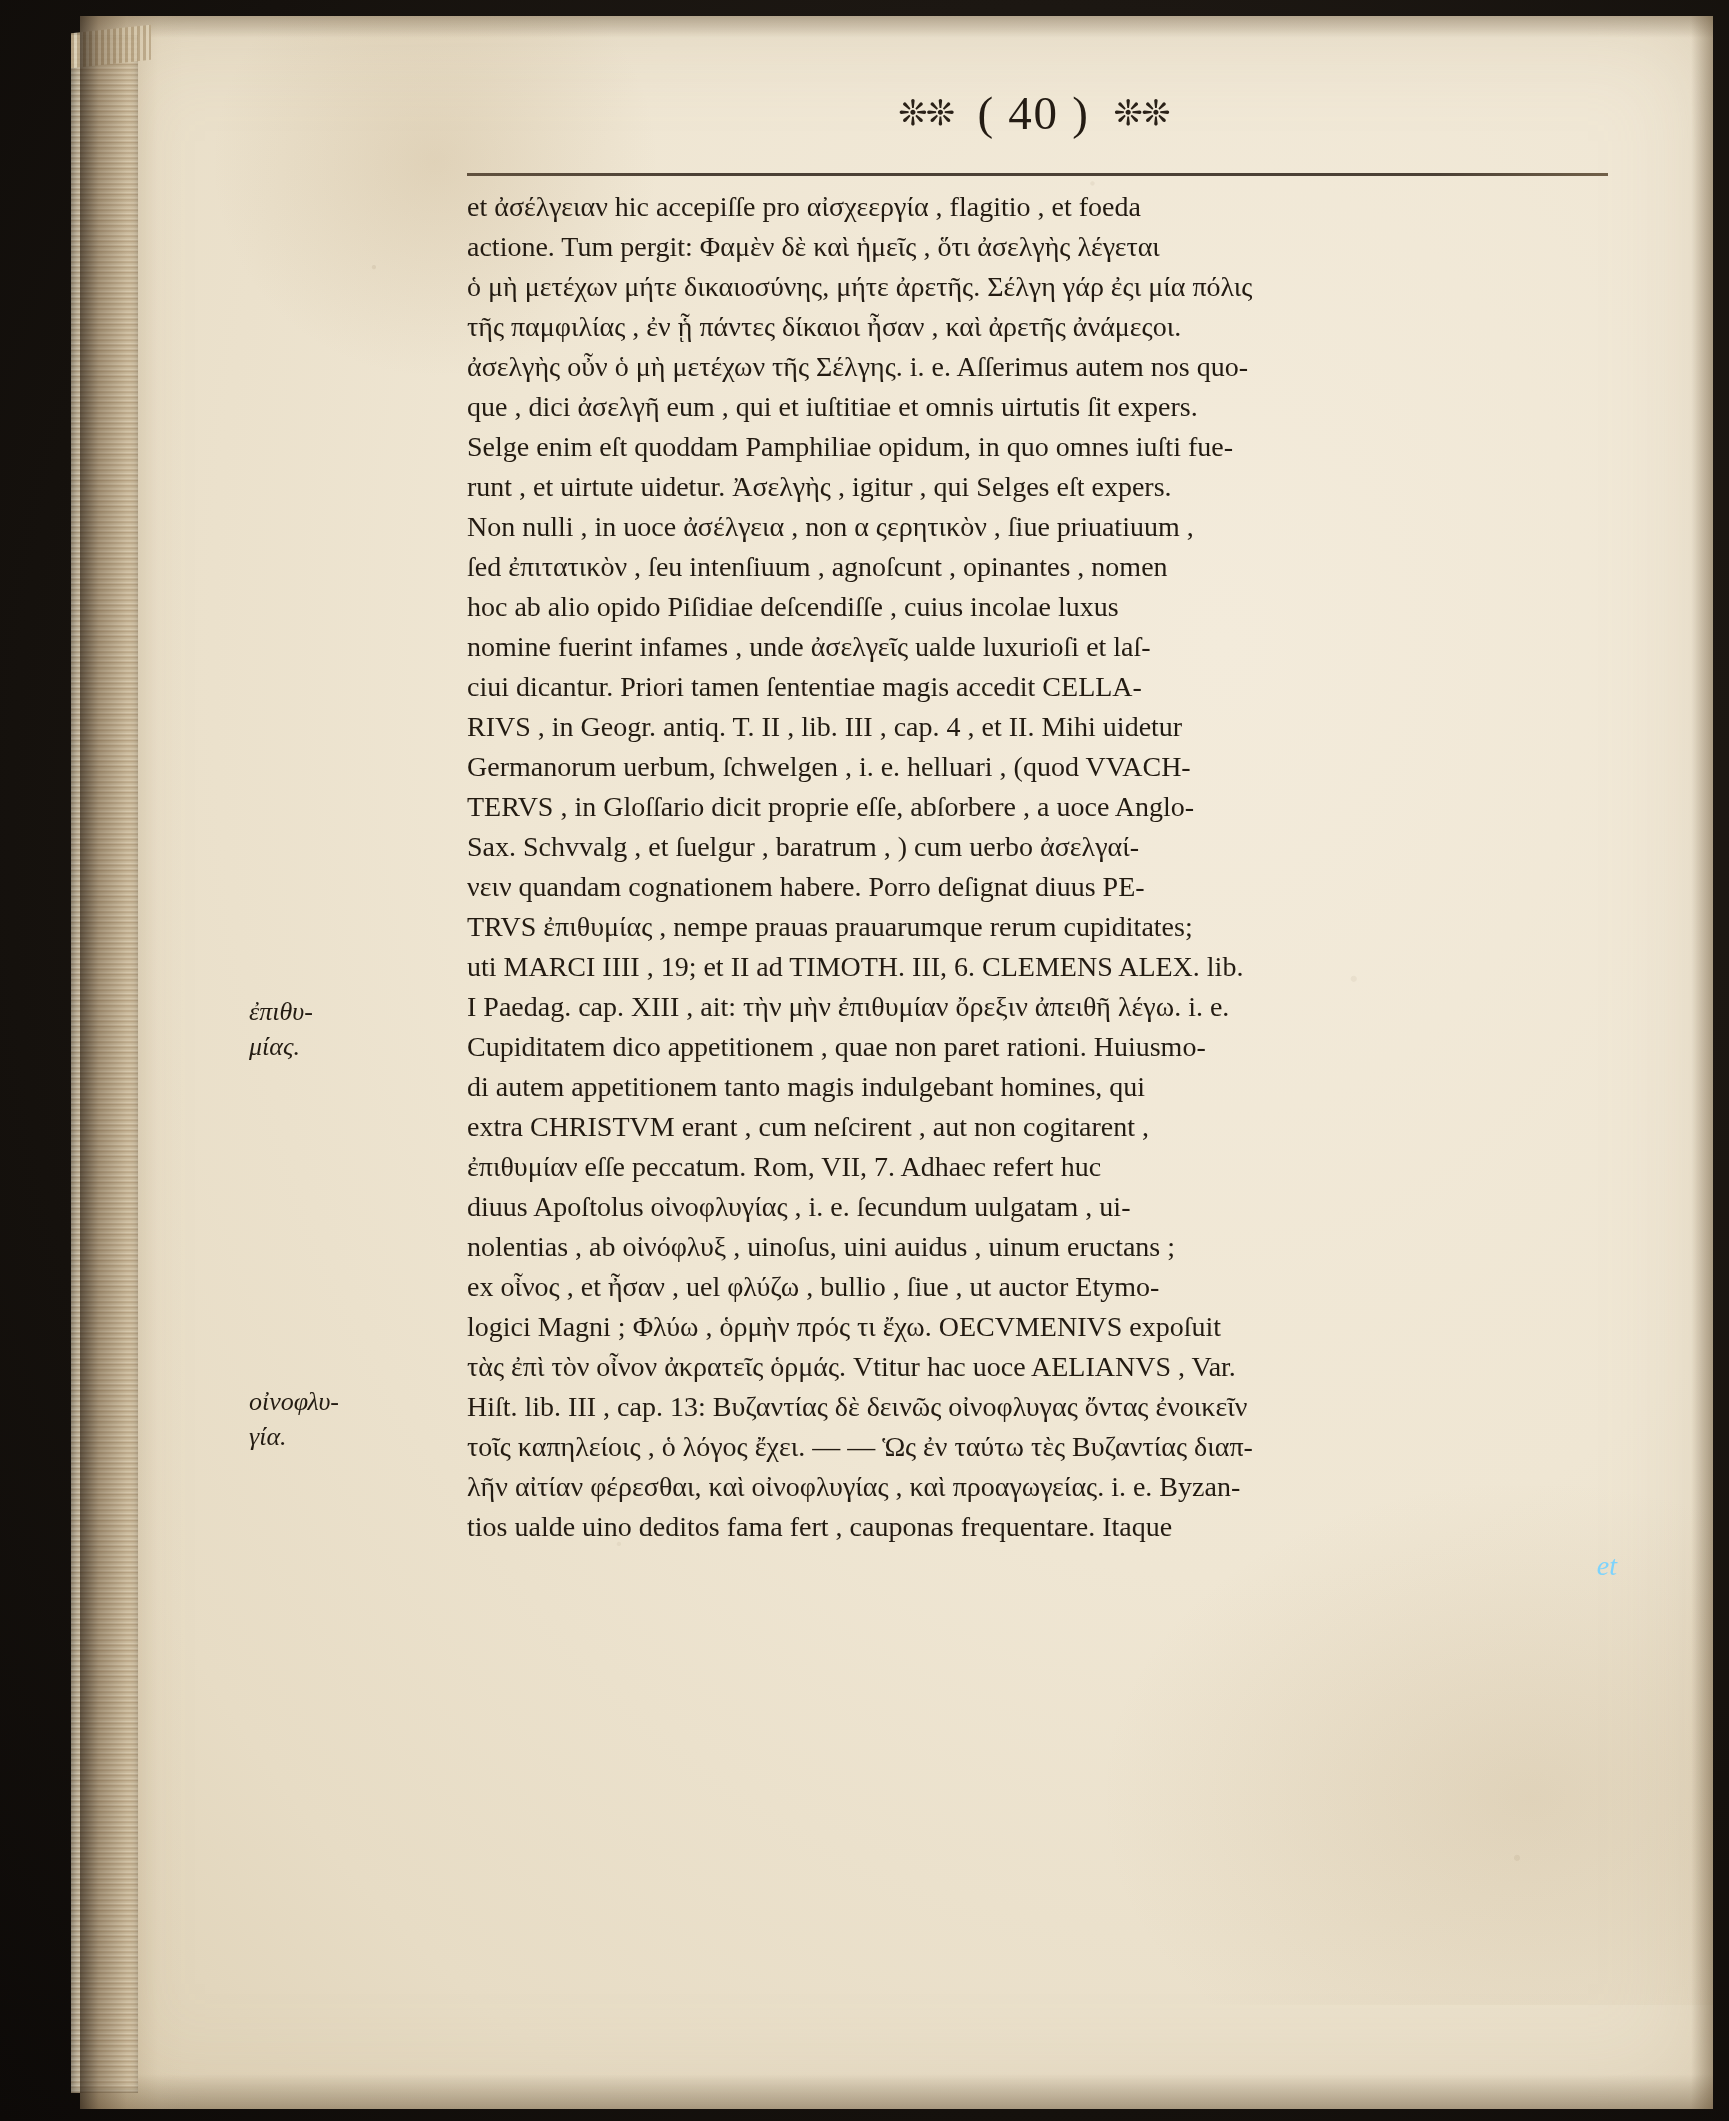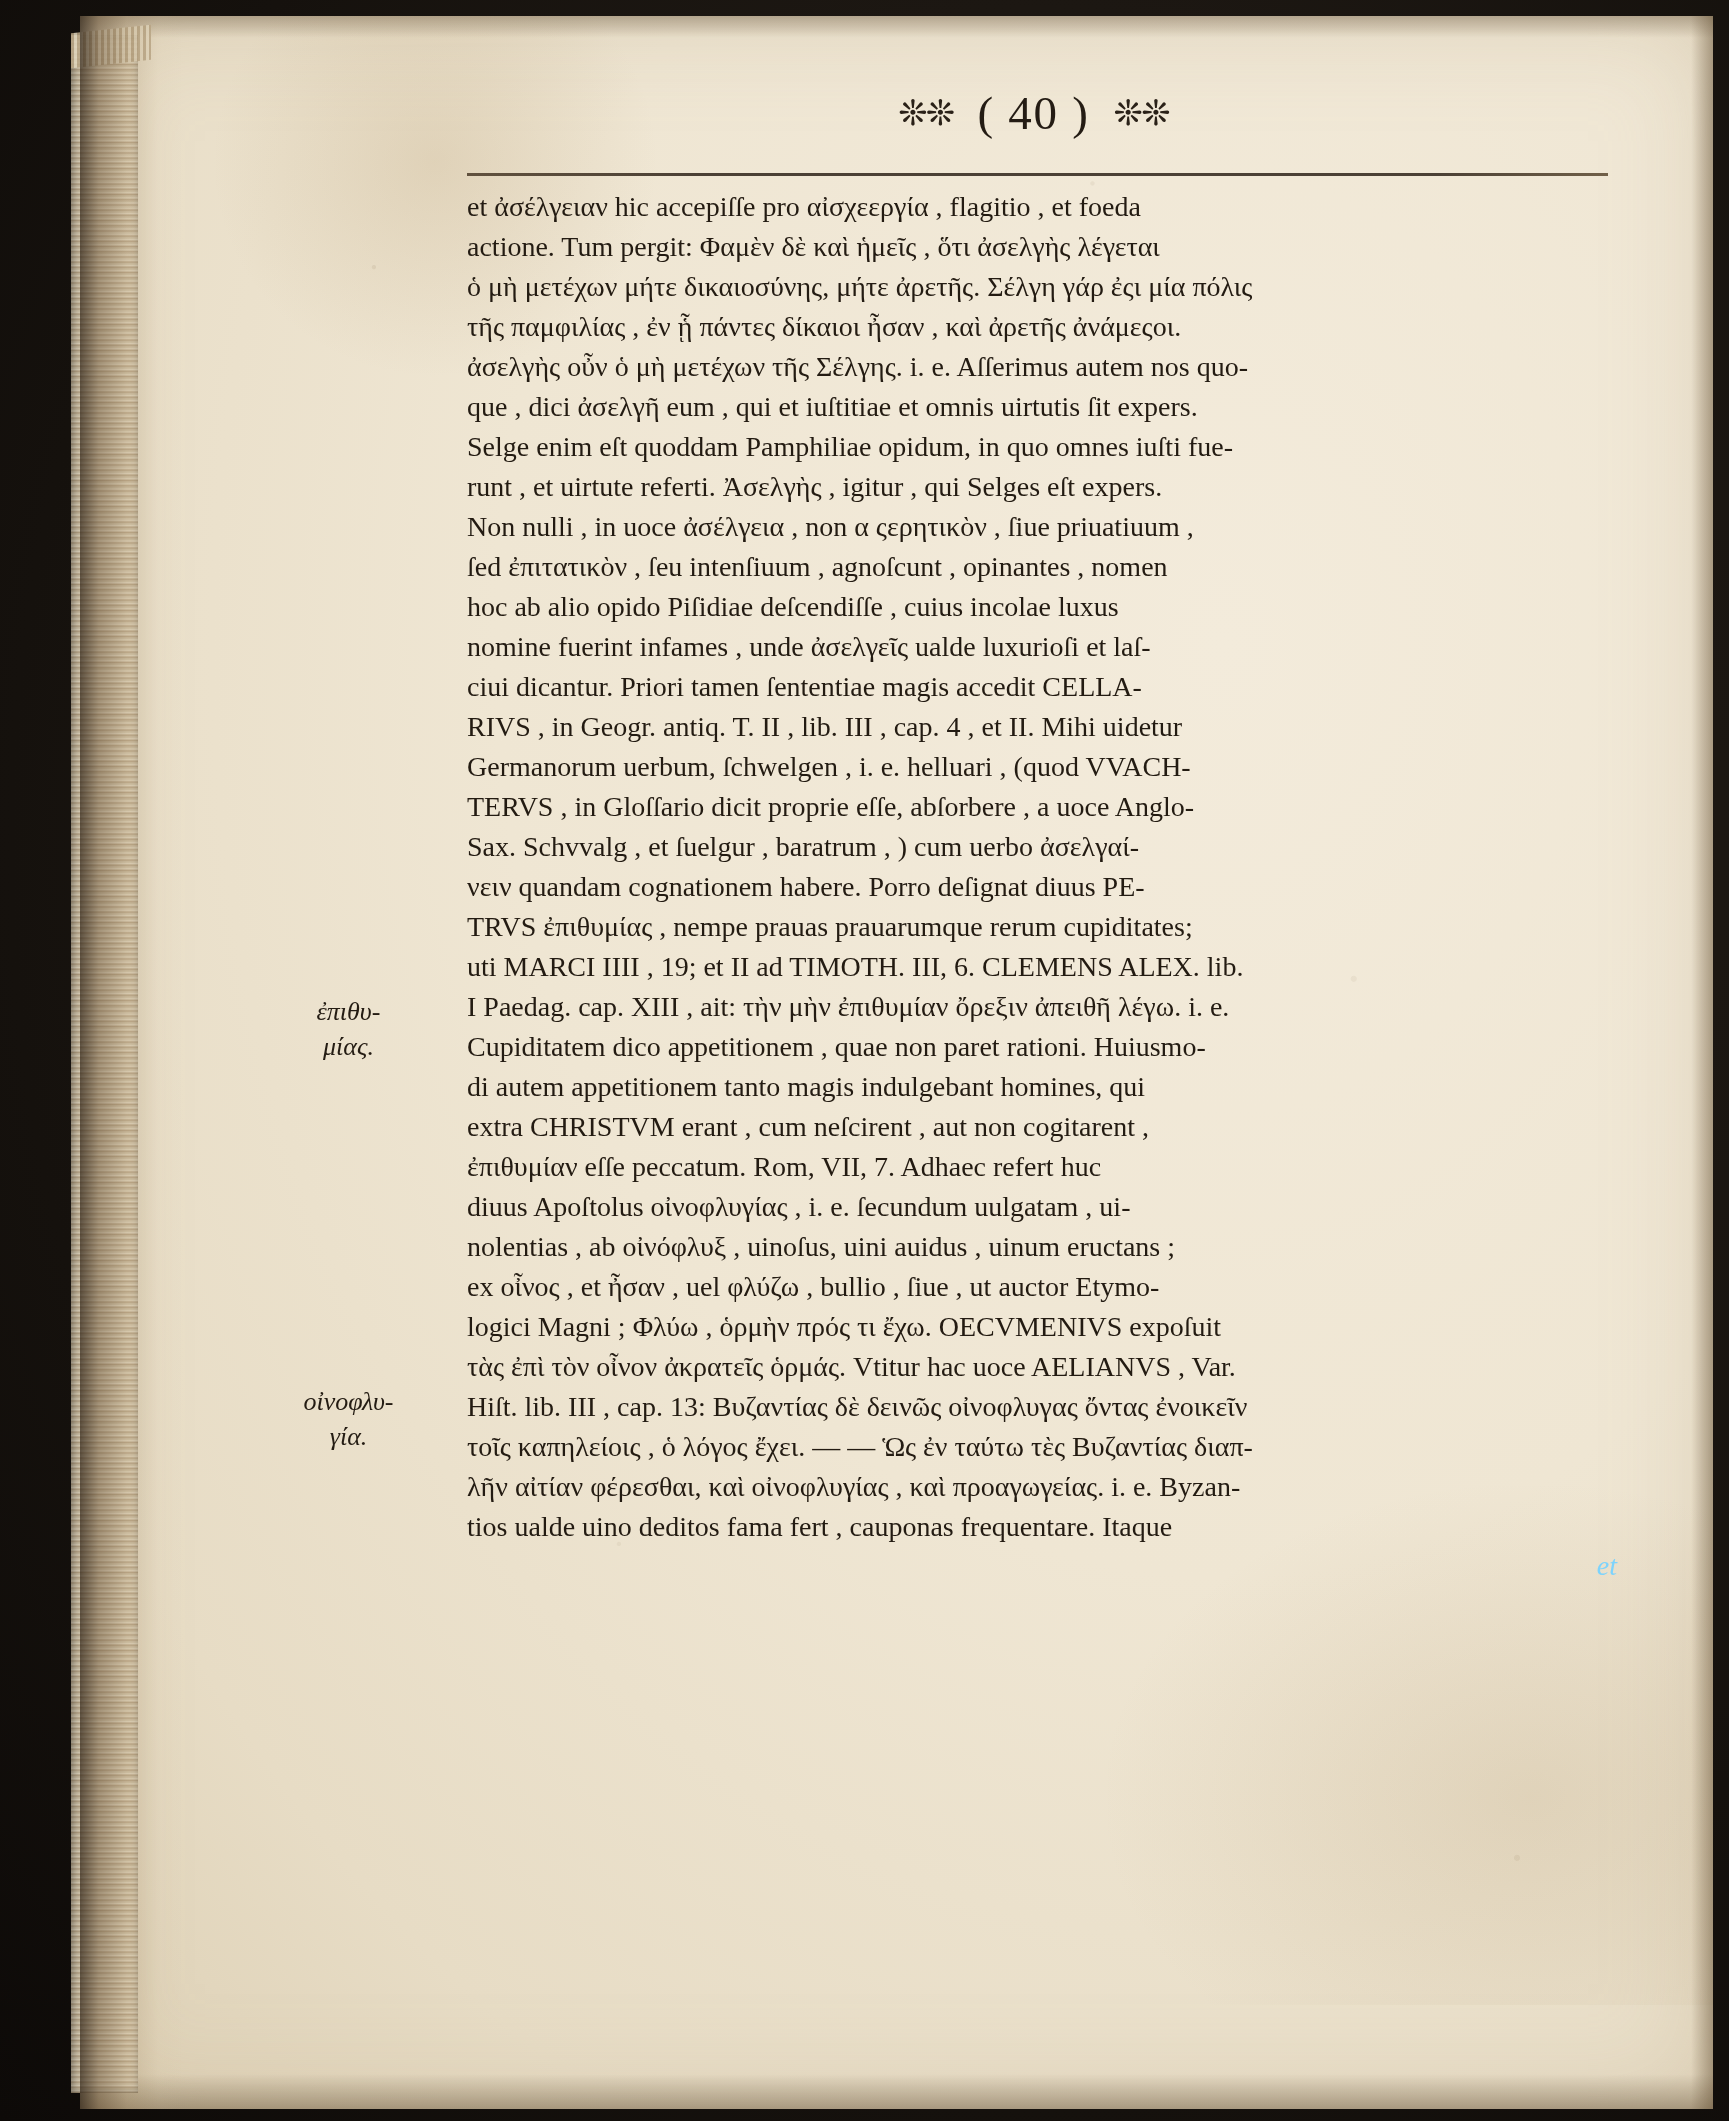--- a/index.html
+++ b/index.html
@@ -183,22 +183,21 @@
     color: #7dd3fc;
   }
   
   .margin-note {
     position: absolute;
     color: #241c13;
     font-style: italic;
     font-size: 26px;
     line-height: 35px;
     width: 173px;
-    text-align: center;
-    margin-left: 13px;
+    text-align: left;
   }
   .mn1 { left: 249px; top: 994px; }
   .mn2 { left: 249px; top: 1384px; }
   
   .speckles {
     position: absolute;
     inset: 0;
     pointer-events: none;
     background-image:
       radial-gradient(circle at 18% 12%, rgba(120,95,60,0.10) 0 1.7px, transparent 2.6px),
@@ -243,21 +242,21 @@
   <div class="margin-note mn2">οἰνοφλυ-<br>γία.</div>
 
   <div class="body-text">
       <span class="ln">et ἀσέλγειαν hic accepiſſe pro αἰσχεεργία , flagitio , et foeda</span>
       <span class="ln">actione.   Tum pergit: Φαμὲν δὲ καὶ ἡμεῖς , ὅτι ἀσελγὴς λέγεται</span>
       <span class="ln">ὁ μὴ μετέχων μήτε δικαιοσύνης, μήτε ἀρετῆς. Σέλγη γάρ ἐςι μία πόλις</span>
       <span class="ln">τῆς παμφιλίας , ἐν ᾗ πάντες δίκαιοι ἦσαν , καὶ ἀρετῆς ἀνάμεςοι.</span>
       <span class="ln">ἀσελγὴς οὖν ὁ μὴ μετέχων τῆς Σέλγης. i. e. Aſſerimus autem nos quo-</span>
       <span class="ln">que , dici ἀσελγῆ eum , qui et iuſtitiae et omnis uirtutis ſit expers.</span>
       <span class="ln">Selge enim eſt quoddam Pamphiliae opidum, in quo omnes iuſti fue-</span>
-      <span class="ln">runt , et uirtute referti.   Ἀσελγὴς , igitur , qui Selges eſt expers.</span>
+      <span class="ln">runt , et uirtute uidetur.   Ἀσελγὴς , igitur , qui Selges eſt expers.</span>
       <span class="ln">Non nulli , in uoce ἀσέλγεια , non α ςερητικὸν , ſiue priuatiuum ,</span>
       <span class="ln">ſed ἐπιτατικὸν , ſeu intenſiuum , agnoſcunt , opinantes , nomen</span>
       <span class="ln">hoc ab alio opido Piſidiae deſcendiſſe , cuius incolae luxus</span>
       <span class="ln">nomine fuerint infames , unde ἀσελγεῖς ualde luxurioſi et laſ-</span>
       <span class="ln">ciui dicantur.   Priori tamen ſententiae magis accedit CELLA-</span>
       <span class="ln">RIVS , in Geogr. antiq. T. II , lib. III , cap. 4 , et II.   Mihi uidetur</span>
       <span class="ln">Germanorum uerbum, ſchwelgen , i. e. helluari , (quod VVACH-</span>
       <span class="ln">TERVS , in Gloſſario dicit proprie eſſe, abſorbere , a uoce Anglo-</span>
       <span class="ln">Sax. Schvvalg , et ſuelgur , baratrum , )   cum uerbo ἀσελγαί-</span>
       <span class="ln">νειν quandam cognationem habere.   Porro deſignat diuus PE-</span>

